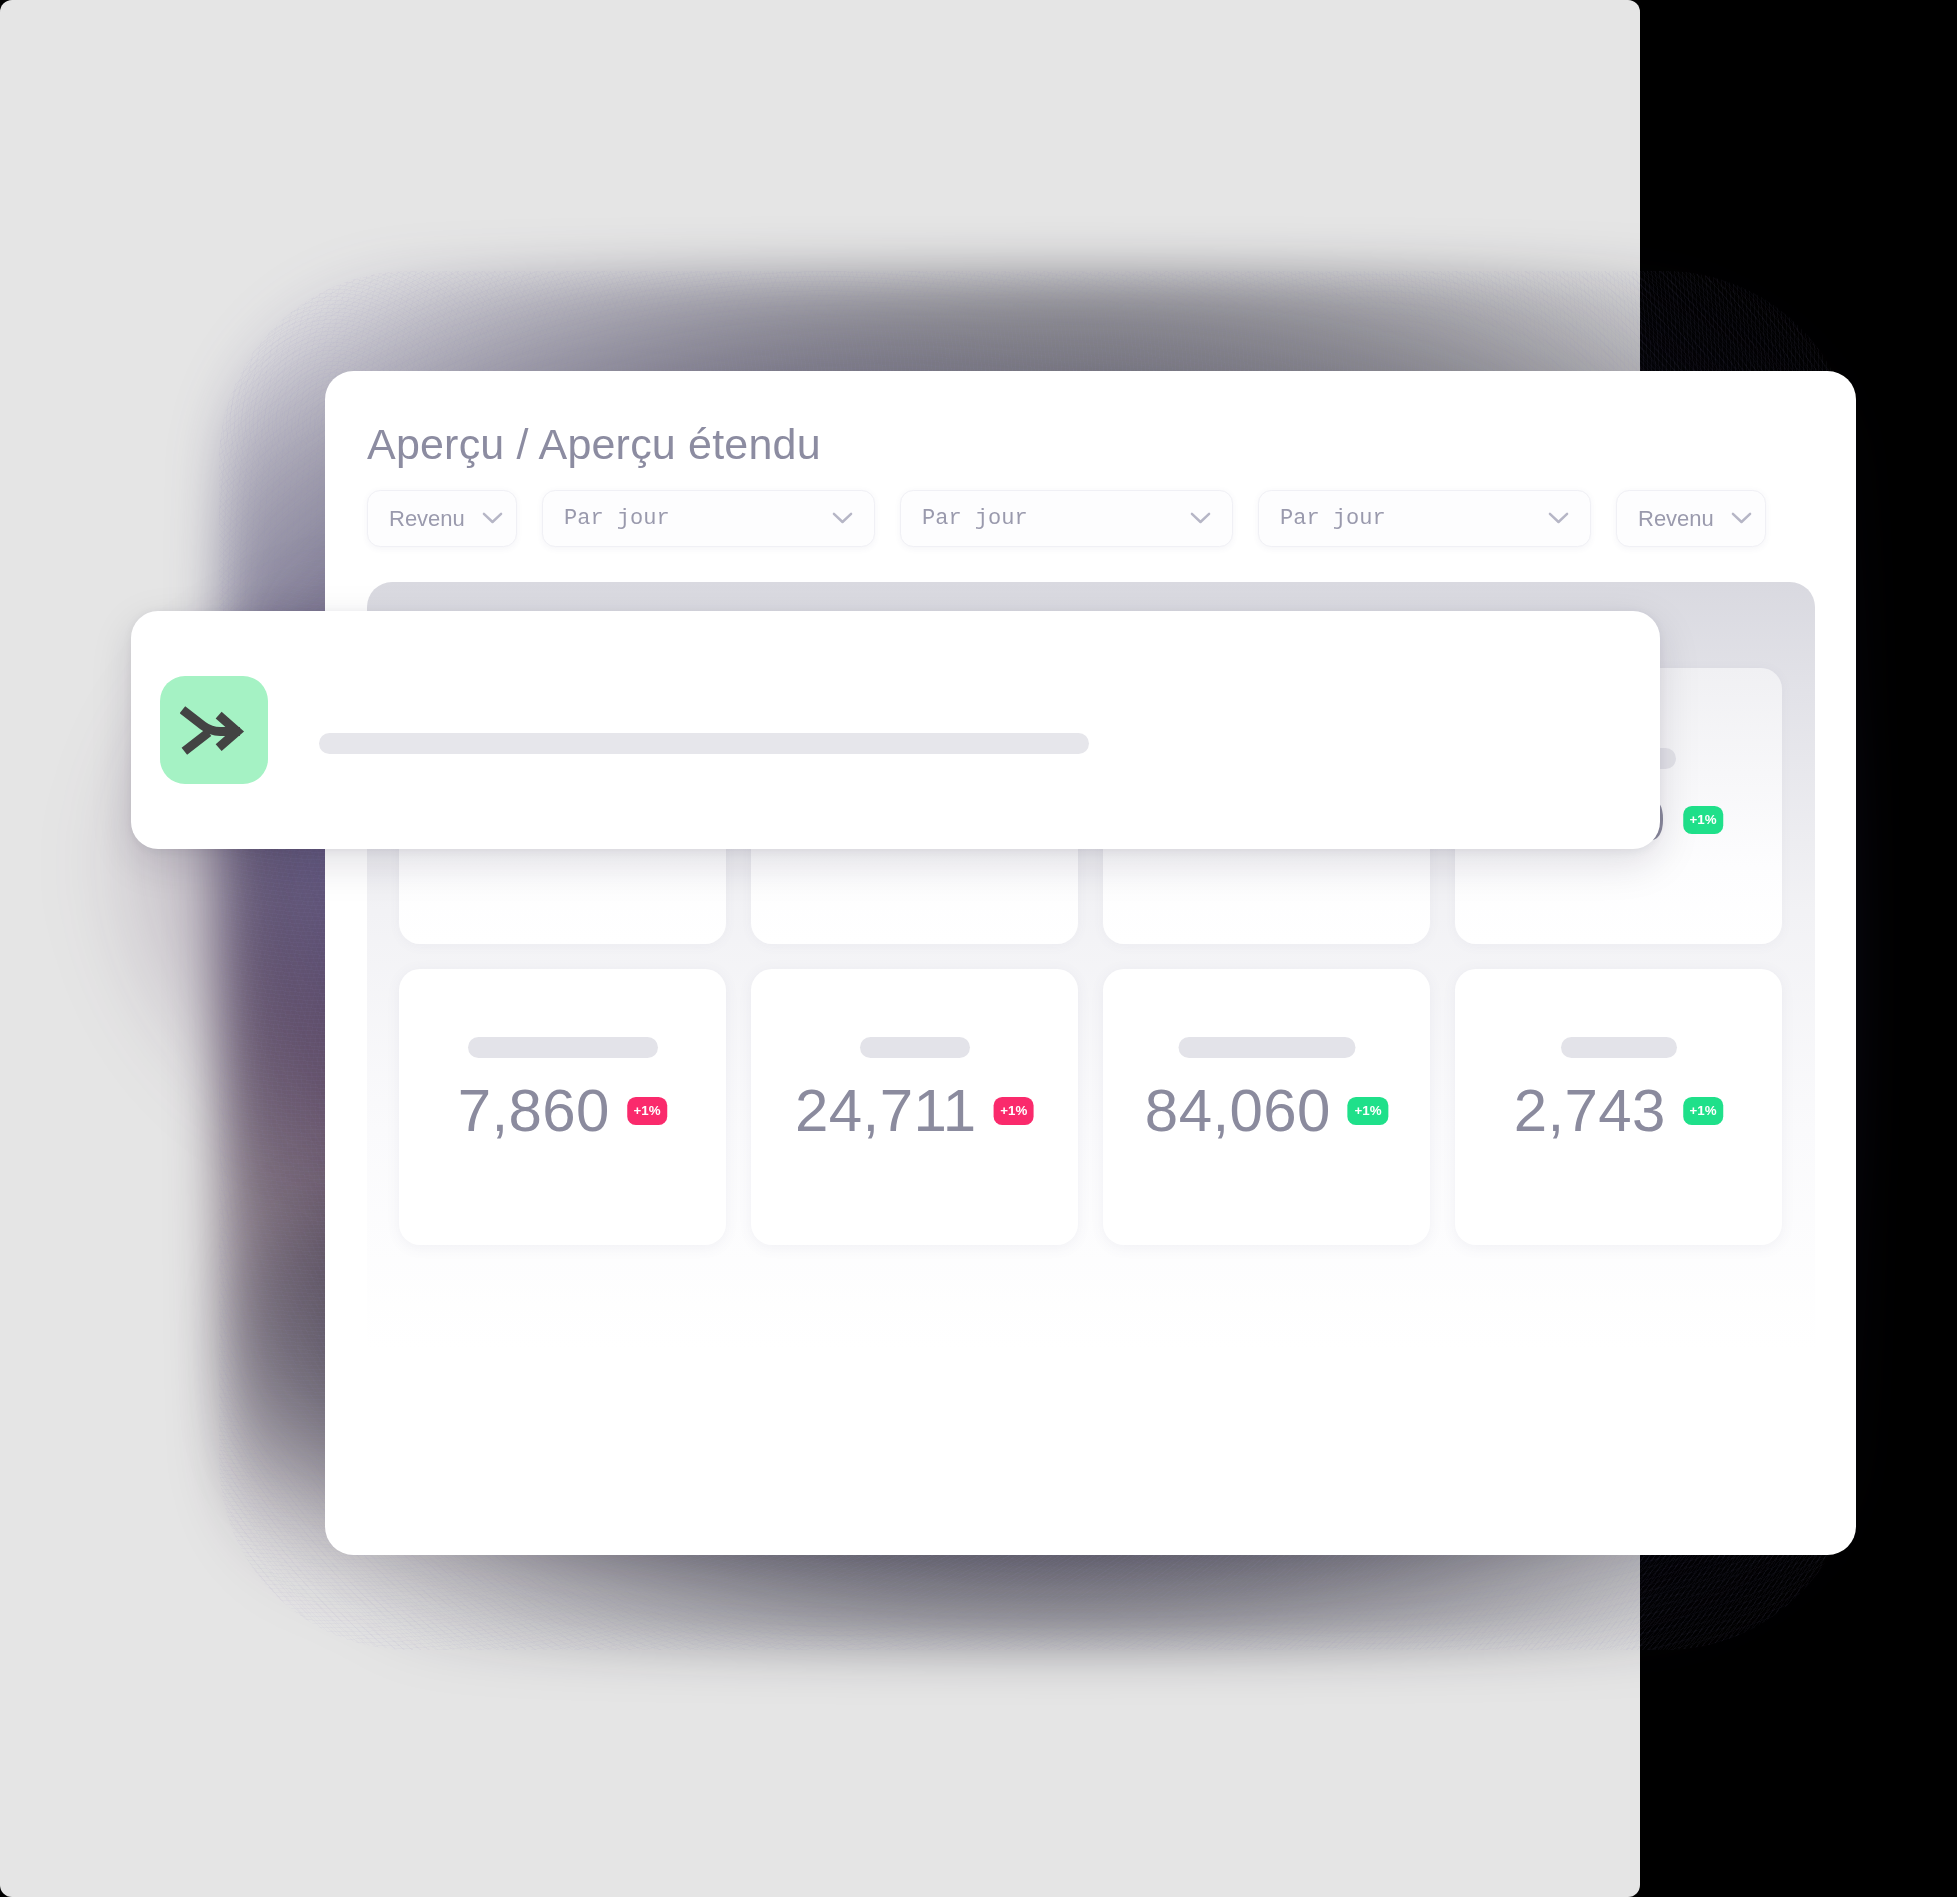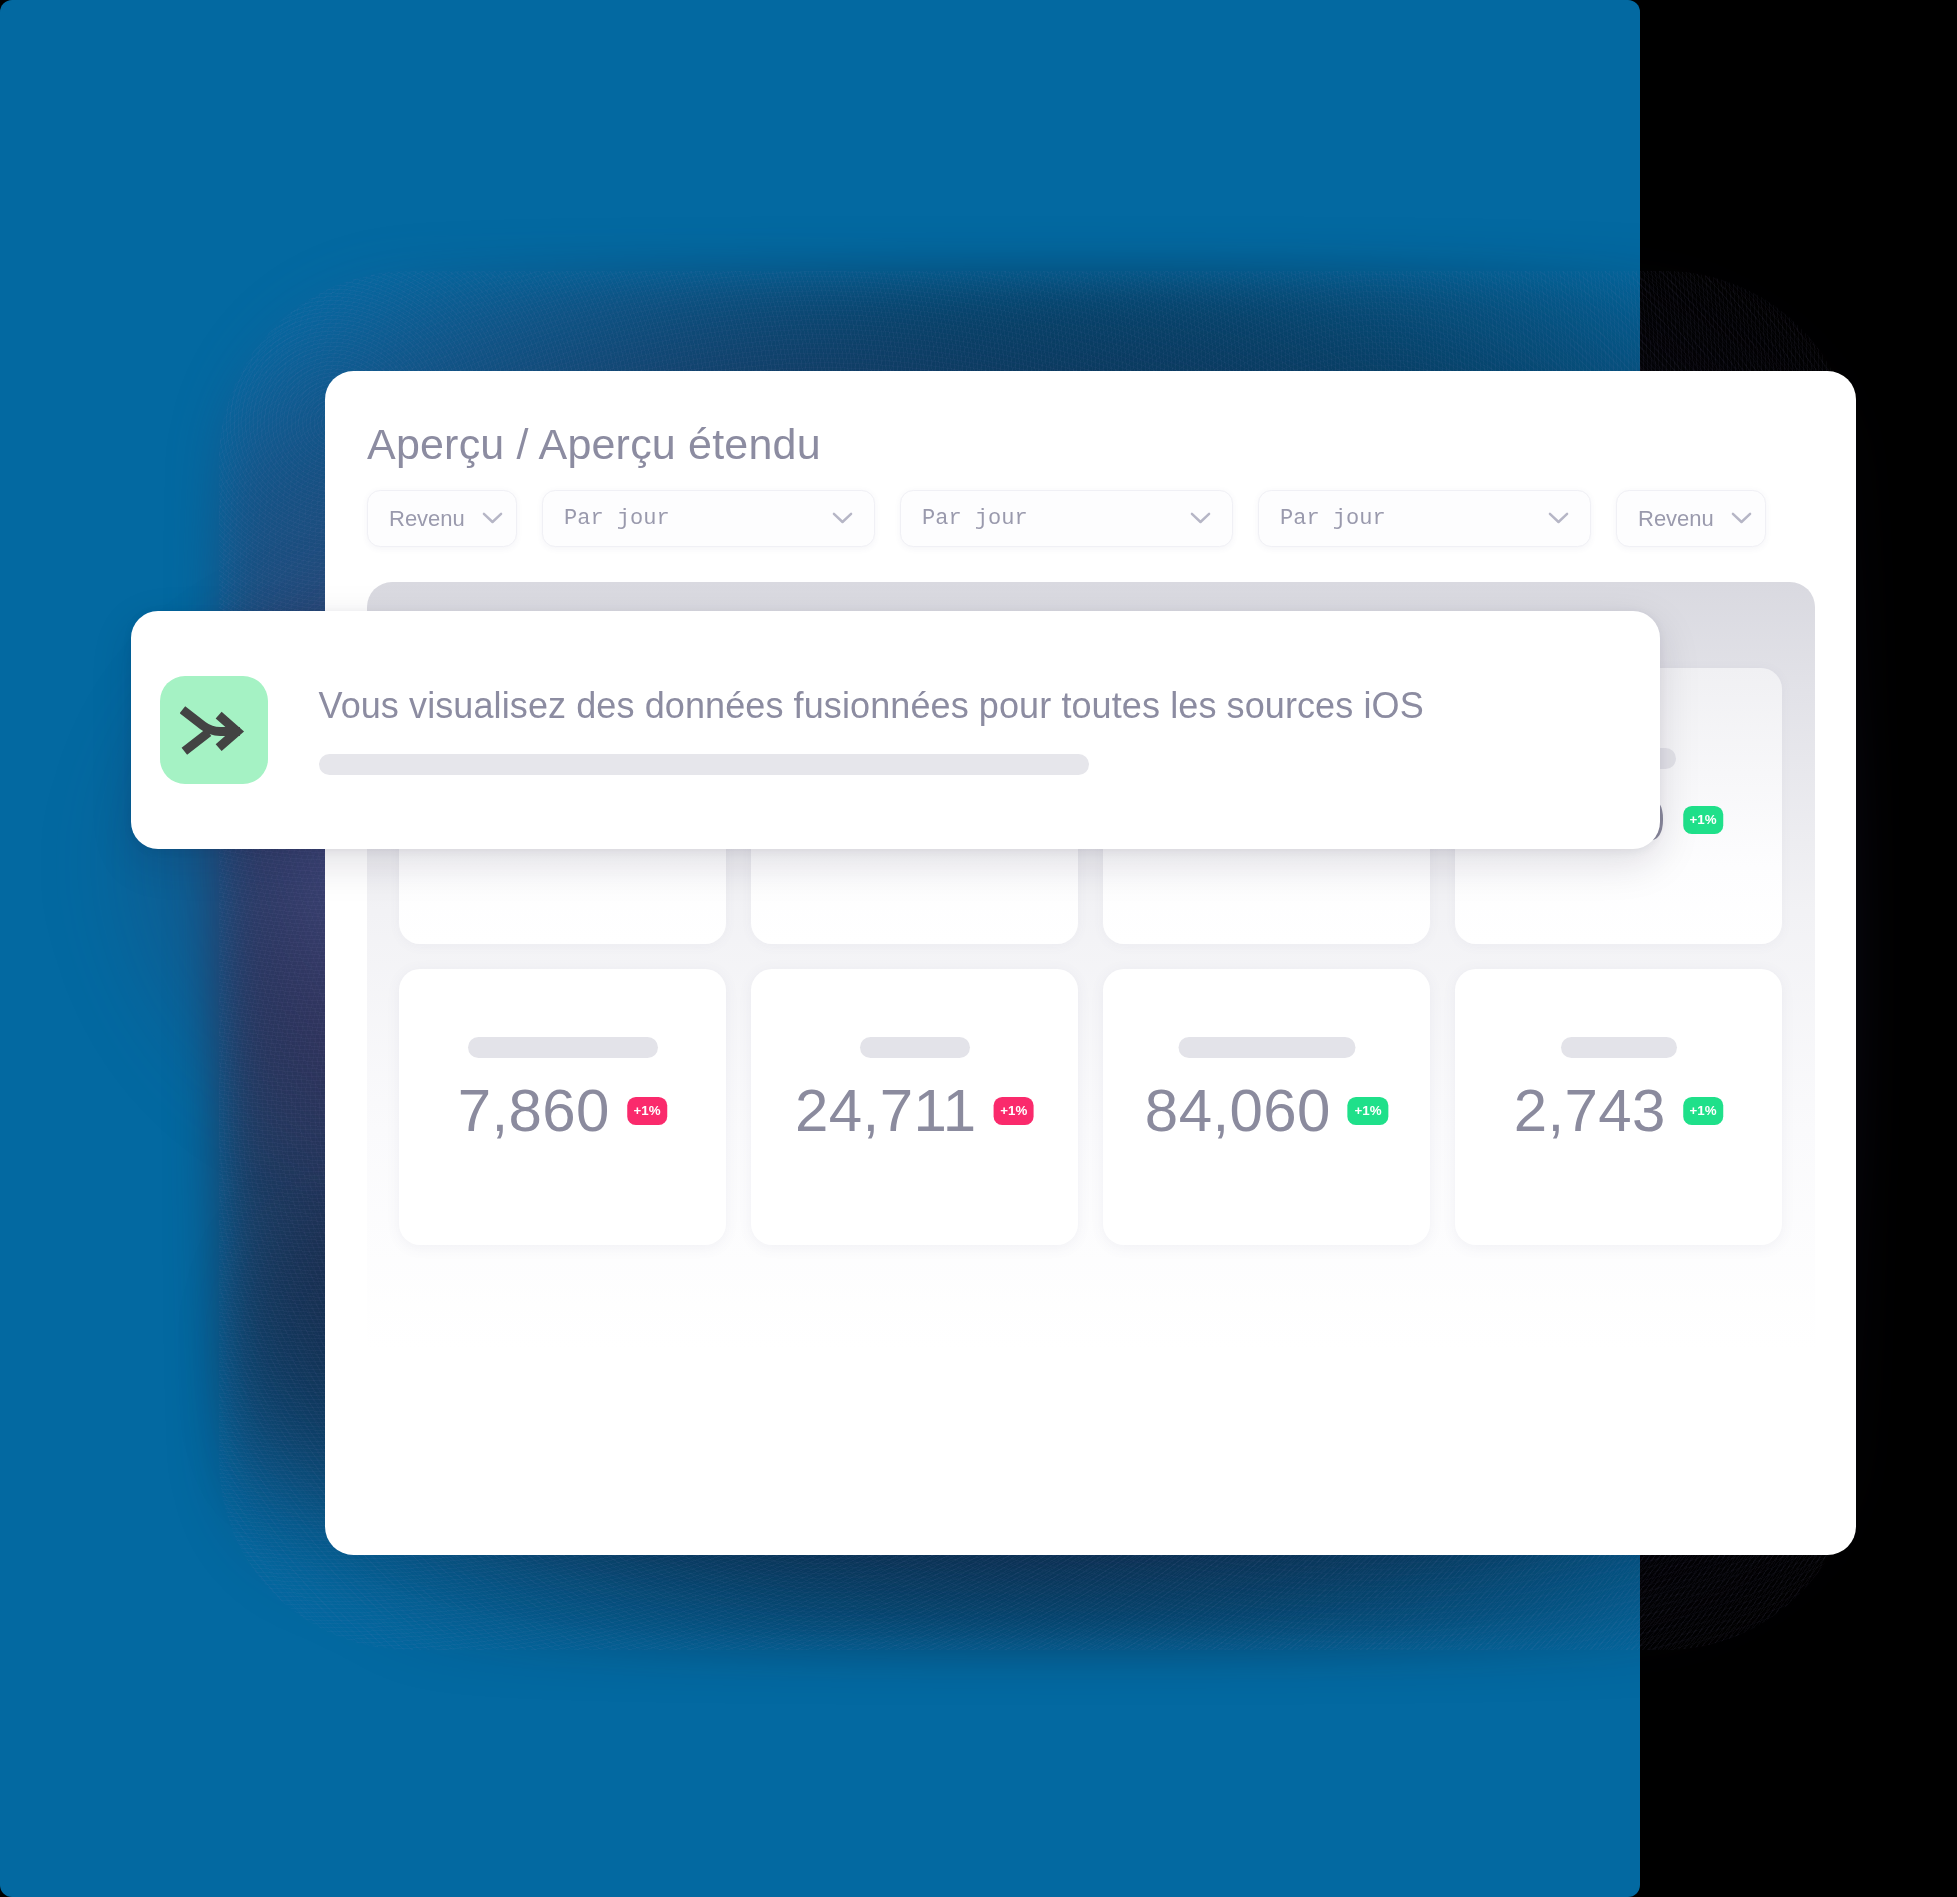--- a/index.html
+++ b/index.html
@@ -9,21 +9,21 @@
     height: 1897px;
     background: #000000;
     font-family: "Liberation Sans", sans-serif;
     overflow: hidden;
   }
 
   .stage {
     position: relative;
     width: 1640px;
     height: 1897px;
-    background: #0369a1;
+    background: #e5e5e5;
     border-radius: 12px;
   }
 
   
   .glow-blob {
     position: absolute;
     left: 219px;
     top: 271px;
     width: 1636px;
     height: 1379px;
@@ -391,20 +391,19 @@
 
     <div class="notice-icon">
       <svg width="67" height="55" viewBox="0 0 70 58" aria-hidden="true">
         <path d="M6 10 L24 24 Q32 30 42 30 L58 30" fill="none" stroke="#434343" stroke-width="9.5" stroke-linecap="square" stroke-linejoin="miter"></path>
         <path d="M8 48 L26 34" fill="none" stroke="#434343" stroke-width="9.5" stroke-linecap="square"></path>
         <path d="M44 16 L60 30 L44 44" fill="none" stroke="#434343" stroke-width="9.5" stroke-linecap="square" stroke-linejoin="miter"></path>
       </svg>
     </div>
 
     <div class="notice-body">
-      <div class="notice-text">Vous visualisez des données fusionnées pour toutes les sources iOS</div>
       <div class="notice-skeleton"></div>
     </div>
 
   </div>
 
 </div>
 
 
 </body></html>

